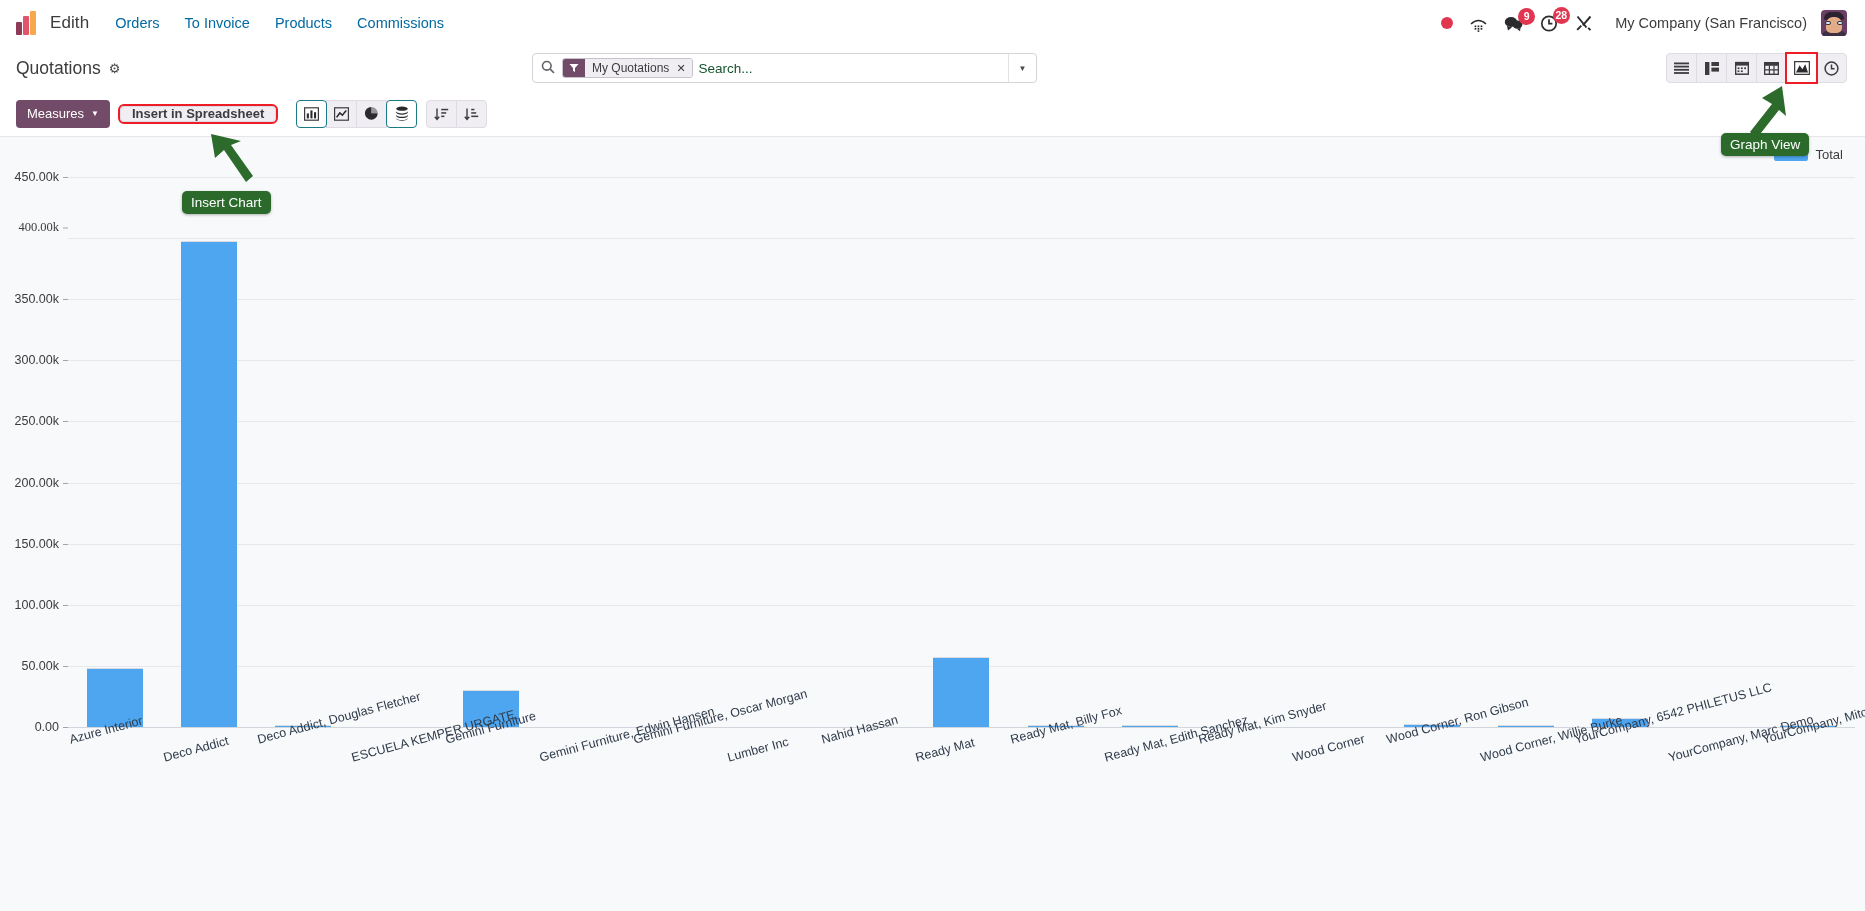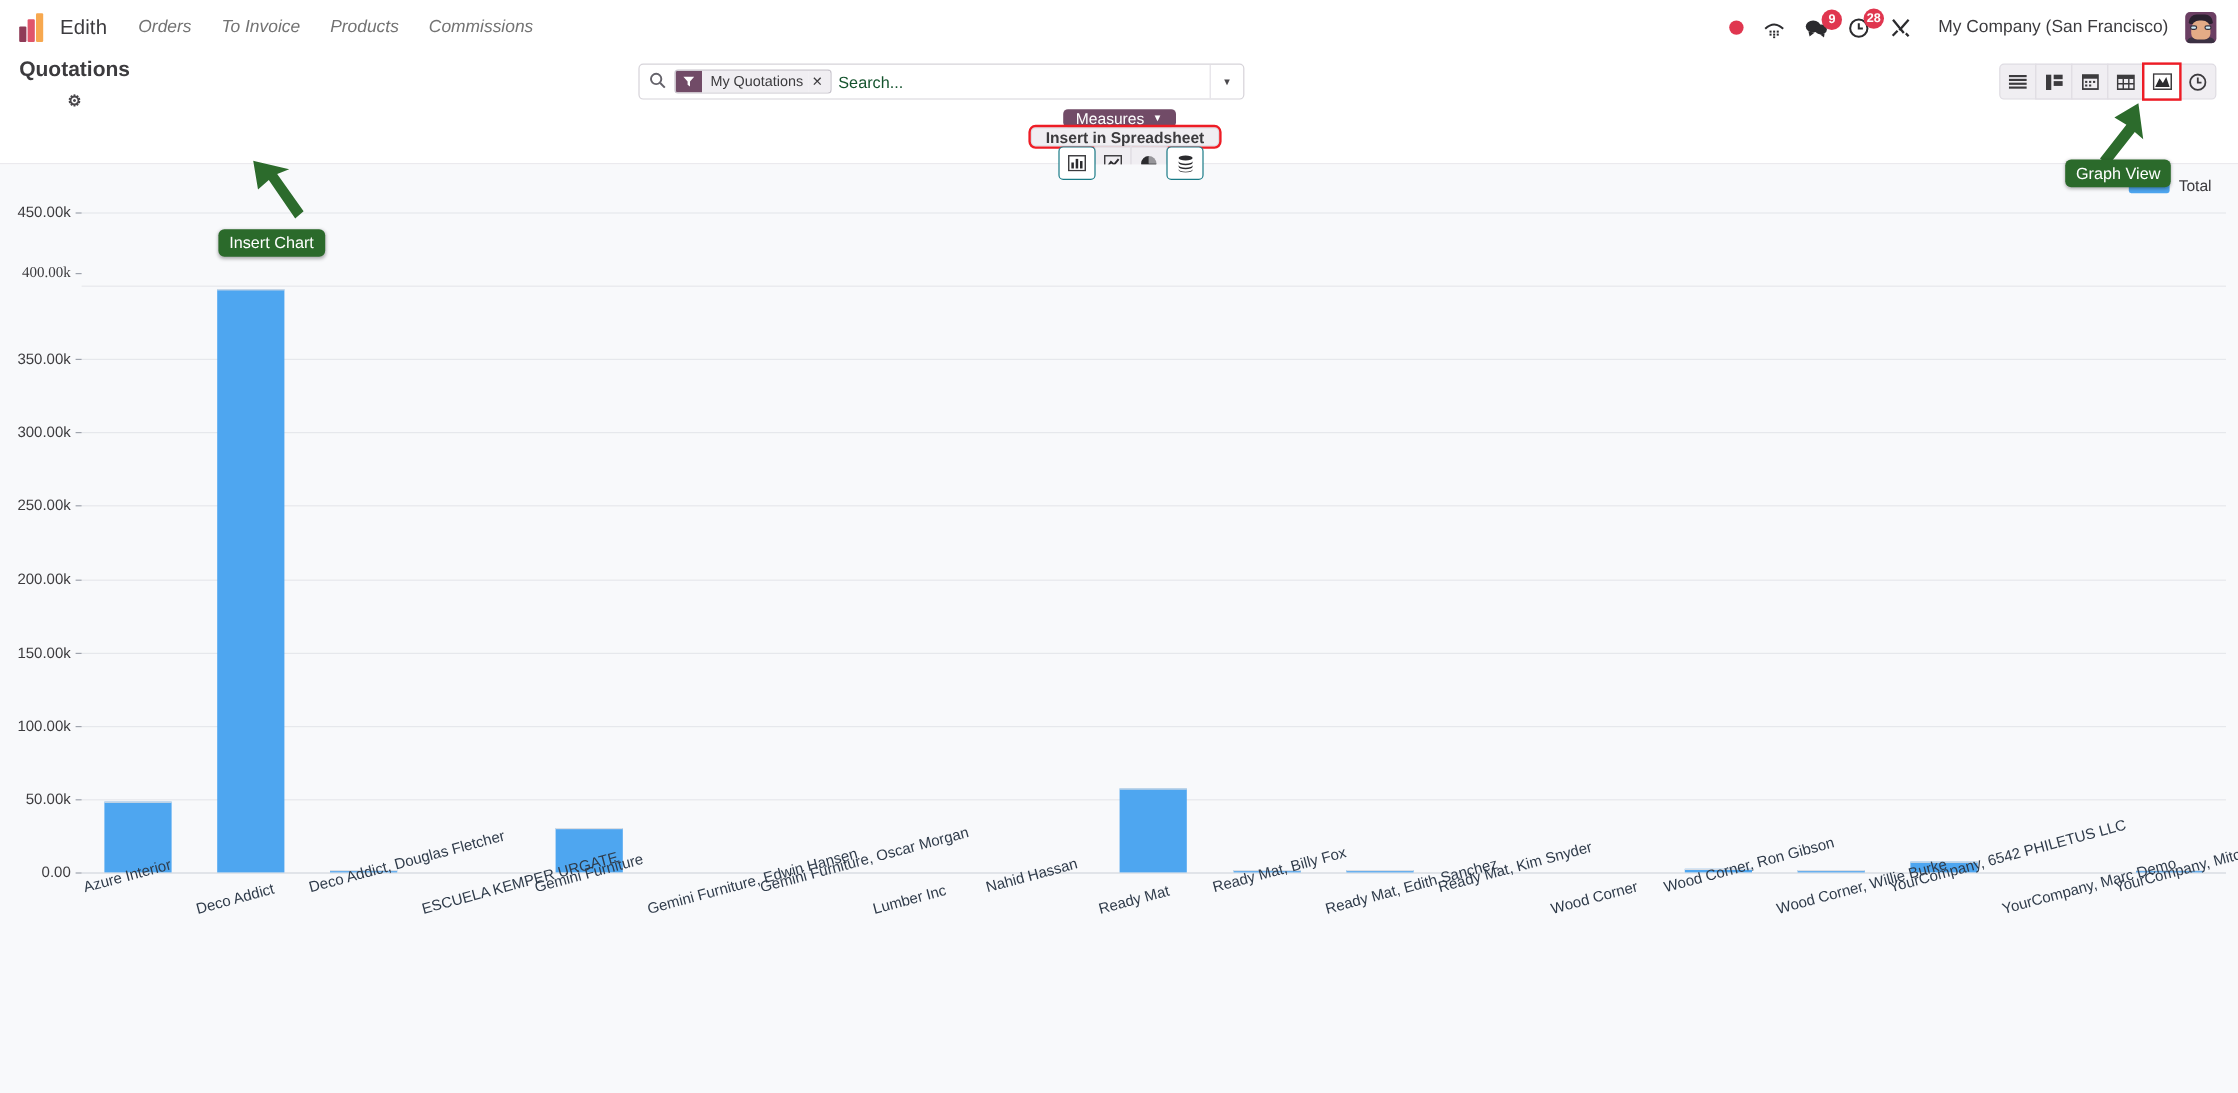--- a/index.html
+++ b/index.html
@@ -27,22 +27,22 @@
   .brand-logo i { display: block; width: 6px; border-radius: 1px; }
   .bl1 { height: 13px; background: #8f3b57; }
   .bl2 { height: 19px; background: #e0556b; }
   .bl3 { height: 24px; background: #f7a84f; }
 
   .brand-name {
     font-size: 17px; color: #3c3b3e; font-weight: 400;
     margin-right: 26px; letter-spacing: .1px;
   }
   .nav-link {
-    font-size: 14.5px; color: #737373;
-    margin-right: 25px; white-space: nowrap; font-style: italic;
+    font-size: 14.5px; color: #0369a1;
+    margin-right: 25px; white-space: nowrap;
   }
   .nav-right {
     margin-left: auto;
     display: flex; align-items: center; gap: 0;
   }
   .nav-ico {
     display: flex; align-items: center; justify-content: center;
     position: relative;
     margin-left: 16px;
     color: #2b2b2e;
@@ -75,22 +75,22 @@
 
   
   .ctrl {
     height: 45px;
     background: #ffffff;
     display: flex; align-items: center;
     padding: 0 18px 0 16px;
     position: relative;
   }
   .page-title {
-    font-size: 17.5px; color: #3c3b3e; font-weight: 700;
-    display: flex; align-items: center; gap: 8px; flex-direction: column;
+    font-size: 17.5px; color: #3c3b3e; font-weight: 400;
+    display: flex; align-items: center; gap: 8px;
   }
   .gear { font-size: 13px; color: #4a484c; }
 
   .searchbox {
     position: absolute; left: 532px; top: 7px;
     width: 505px; height: 30px;
     border: 1px solid #d6d3d9; border-radius: 4px;
     background: #fff;
     display: flex; align-items: center;
     padding-left: 8px;
@@ -146,21 +146,20 @@
 
   
   .chartbar {
     height: 46px;
     background: #ffffff;
     border-bottom: 1px solid #e7e5ea;
     display: flex; align-items: center;
     padding: 0 16px;
     gap: 0;
     position: relative;
-    flex-direction: column;
   }
   .btn-measures {
     height: 28px; background: #714b67; color: #fff;
     border: none; border-radius: 4px;
     font-size: 13px; padding: 0 11px;
     display: flex; align-items: center; gap: 7px;
     font-family: inherit;
   }
   .caret-d { font-size: 8px; }
   .btn-insert {

